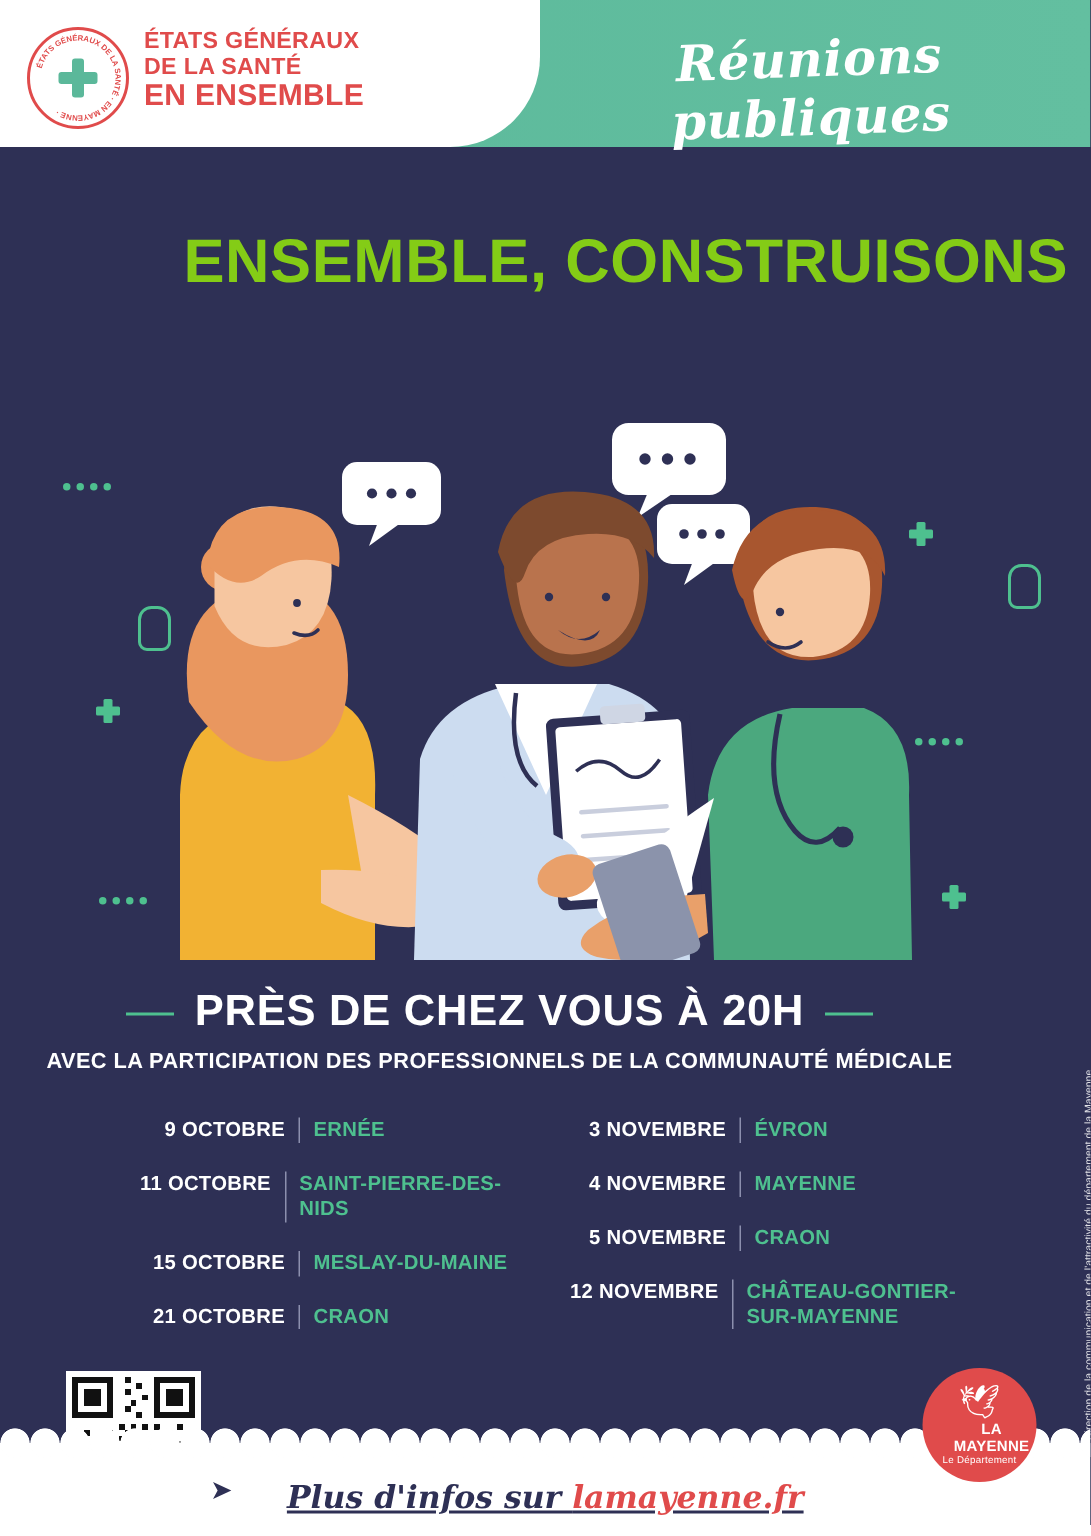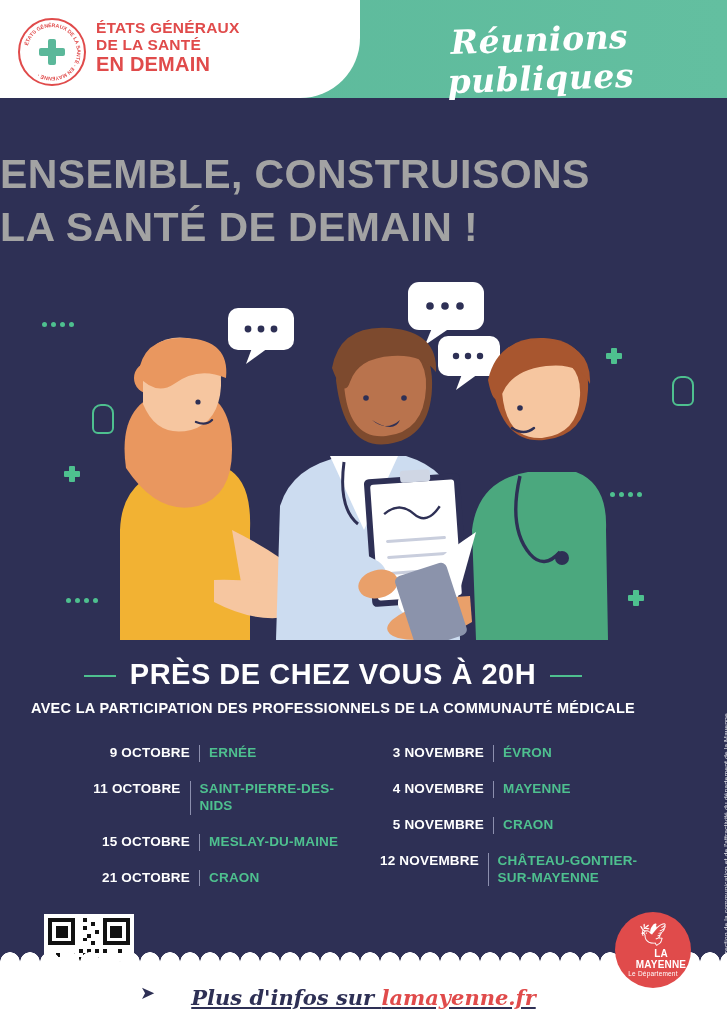--- a/index.html
+++ b/index.html
@@ -49,22 +49,22 @@
   .header-script{
     position:absolute;left:370px;top:20px;width:340px;
     color:#ffffff;font-family:"DejaVu Serif", serif;font-style:italic;
     font-size:33px;font-weight:bold;letter-spacing:.5px;
     text-align:center;
     transform:rotate(-2deg);
   }
 
   
   .title{
-    position:absolute;top:148px;left:0;width:712px;text-align:left;
-    color:#a3a3a3;font-weight:bold;font-size:41px;line-height:1.3;
+    position:absolute;top:148px;left:0;width:712px;text-align:right;
+    color:#84cc16;font-weight:bold;font-size:41px;line-height:1.3;
     letter-spacing:.4px;
   }
   .title .l2{display:block;}
 
   
   .illo{position:absolute;left:0;top:280px;width:727px;height:360px;}
   .deco{position:absolute;color:#4ec08f;}
   .deco-cross{width:16px;height:16px;}
   .deco-cross:before,.deco-cross:after{content:"";position:absolute;background:#4ec08f;border-radius:1px;}
   .deco-cross:before{left:5px;top:0;width:6px;height:16px;}
@@ -167,29 +167,28 @@
           </defs>
         <text font-size="5.2" fill="#e04b4b" font-family="Liberation Sans, sans-serif" font-weight="bold">
           <textPath href="#circ" startOffset="4%">ÉTATS GÉNÉRAUX DE LA SANTÉ · EN MAYENNE ·</textPath>
         </text>
       </svg>
     </div>
 
     <div class="logo-text">
       <div class="l1">ÉTATS GÉNÉRAUX</div>
       <div class="l2">DE LA SANTÉ</div>
-      <div class="l3">EN DEMAIN</div>
+      <div class="l3">EN ENSEMBLE</div>
     </div>
 
     <div class="header-script">Réunions publiques</div>
   </div>
 
   <div class="title">
     <span>ENSEMBLE, CONSTRUISONS</span>
-    <span class="l2">LA SANTÉ DE DEMAIN !</span>
   </div>
 
   <div class="illo">
     
     <div class="deco dots" style="left:42px;top:42px;">
         <i></i>
         <i></i>
         <i></i>
         <i></i>
       </div>

